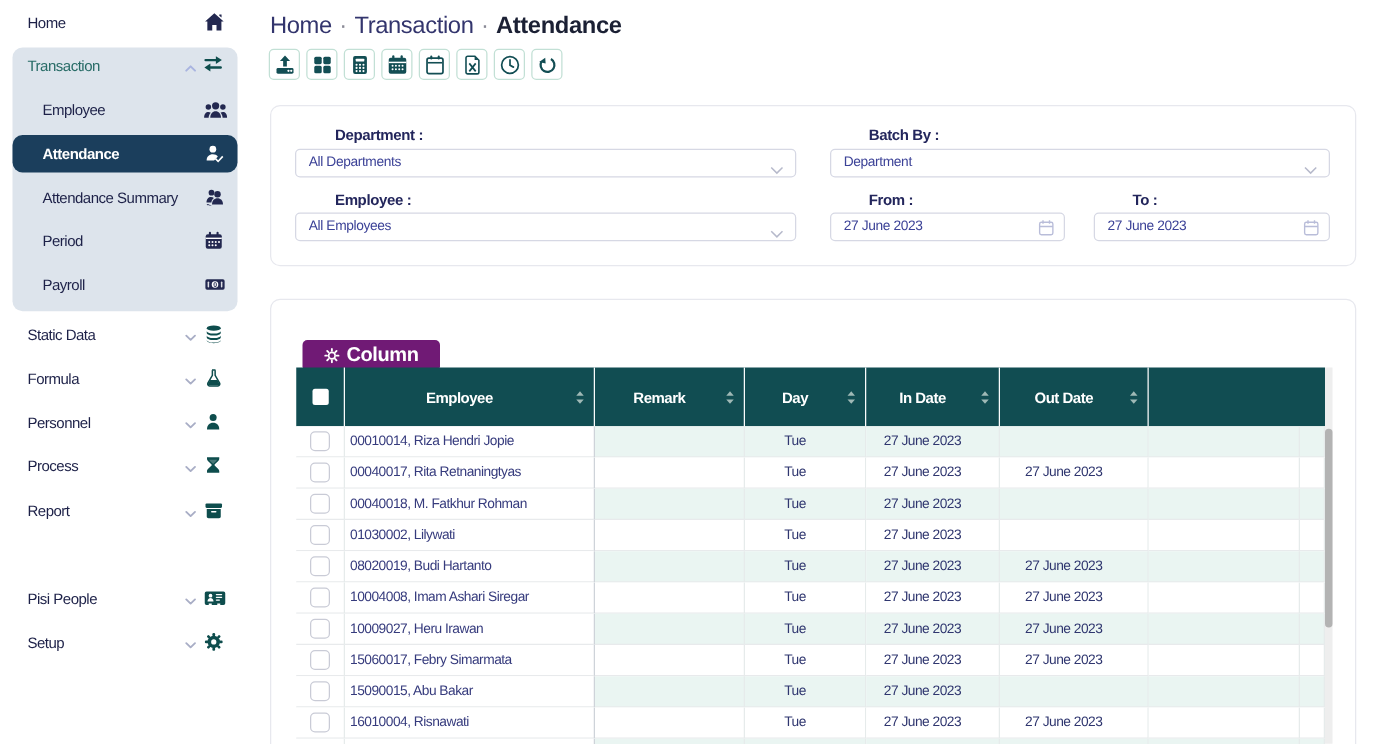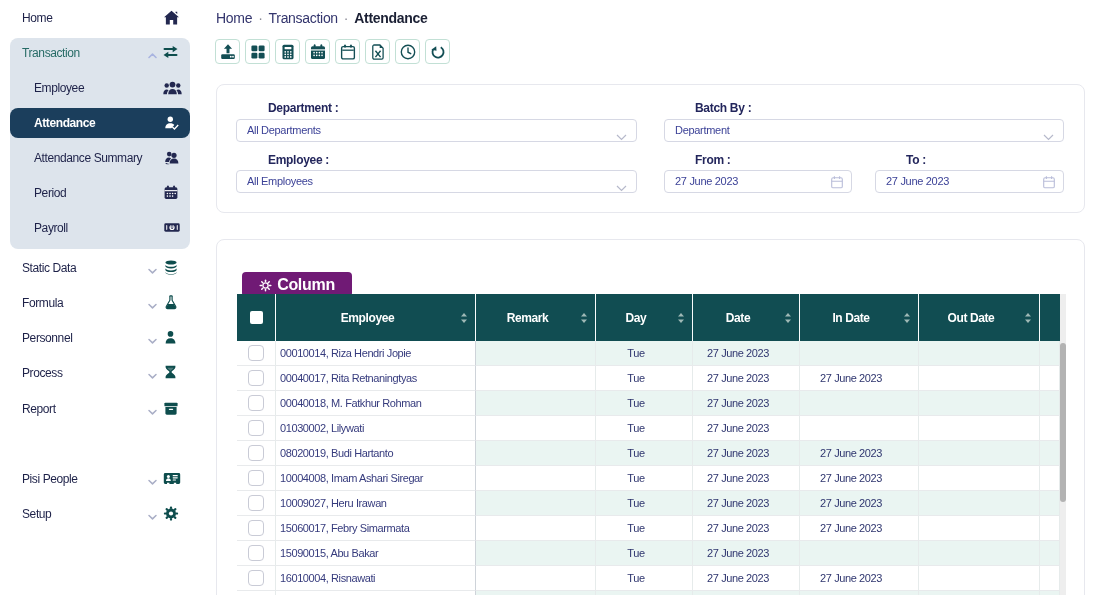--- a/index.html
+++ b/index.html
@@ -13,21 +13,21 @@
   font-size:12px; color:#1d2148; letter-spacing:-0.4px; white-space:nowrap; }
 .navrow .sublbl { left:24px; }
 .navrow .icon { position:absolute; right:10px; top:50%; transform:translateY(-50%); width:17px; height:17px; }
 .navrow .chev { position:absolute; right:32px; top:50%; transform:translateY(-50%); width:11px; height:11px; }
 #transpanel { position:absolute; left:10px; top:38px; width:180px; height:211px;
   background:#dde4ec; border-radius:8px; }
 #att-sel { background:#1b3e5c; }
 #att-sel .lbl { color:#fff; font-weight:bold; }
 
 
-#crumb { position:absolute; left:216px; top:10px; font-size:14px; color:#33356d; letter-spacing:-0.3px; }
+#crumb { position:absolute; left:216px; top:10px; font-size:19px; color:#33356d; letter-spacing:-0.3px; }
 #crumb b { color:#1b2034; }
 #crumb .dot { color:#8a8a96; padding:0 6px; }
 
 .tbtn { position:absolute; top:39px; width:25px; height:25px; border:1px solid #c2e0d5;
   border-radius:4px; background:#fff; }
 .tbtn svg { position:absolute; left:50%; top:50%; transform:translate(-50%,-50%); }
 
 .card { position:absolute; border:1px solid #e7e8ee; border-radius:8px; background:#fff; }
 #fcard { left:216px; top:84px; width:869px; height:129px; }
 #tcard { left:216px; top:239px; width:869px; height:400px; }
@@ -394,24 +394,20 @@
           <path d="M1 7.5 L4 11 L7 7.5 Z" fill="#9fb9b6"></path>
         </svg></div>
 <div class="hcell">Remark<svg class="sort" viewBox="0 0 8 12">
           <path d="M1 4.5 L4 1 L7 4.5 Z" fill="#9fb9b6"></path>
           <path d="M1 7.5 L4 11 L7 7.5 Z" fill="#9fb9b6"></path>
         </svg></div>
 <div class="hcell">Day<svg class="sort" viewBox="0 0 8 12">
           <path d="M1 4.5 L4 1 L7 4.5 Z" fill="#9fb9b6"></path>
           <path d="M1 7.5 L4 11 L7 7.5 Z" fill="#9fb9b6"></path>
         </svg></div>
-<div class="hcell">Date<svg class="sort" viewBox="0 0 8 12">
-          <path d="M1 4.5 L4 1 L7 4.5 Z" fill="#9fb9b6"></path>
-          <path d="M1 7.5 L4 11 L7 7.5 Z" fill="#9fb9b6"></path>
-        </svg></div>
 <div class="hcell">In Date<svg class="sort" viewBox="0 0 8 12">
           <path d="M1 4.5 L4 1 L7 4.5 Z" fill="#9fb9b6"></path>
           <path d="M1 7.5 L4 11 L7 7.5 Z" fill="#9fb9b6"></path>
         </svg></div>
 <div class="hcell">Out Date<svg class="sort" viewBox="0 0 8 12">
           <path d="M1 4.5 L4 1 L7 4.5 Z" fill="#9fb9b6"></path>
           <path d="M1 7.5 L4 11 L7 7.5 Z" fill="#9fb9b6"></path>
         </svg></div>
 <div class="hcell"></div>
 </div>

